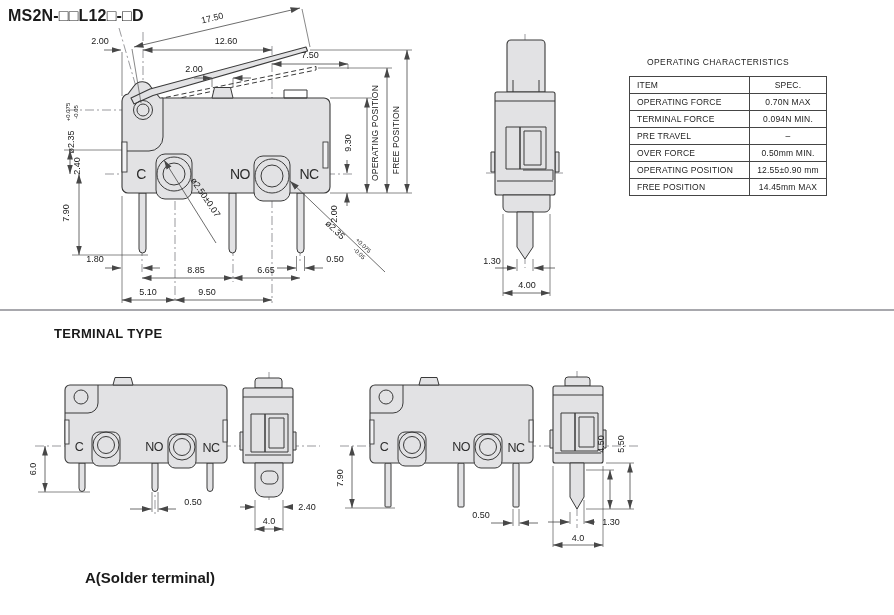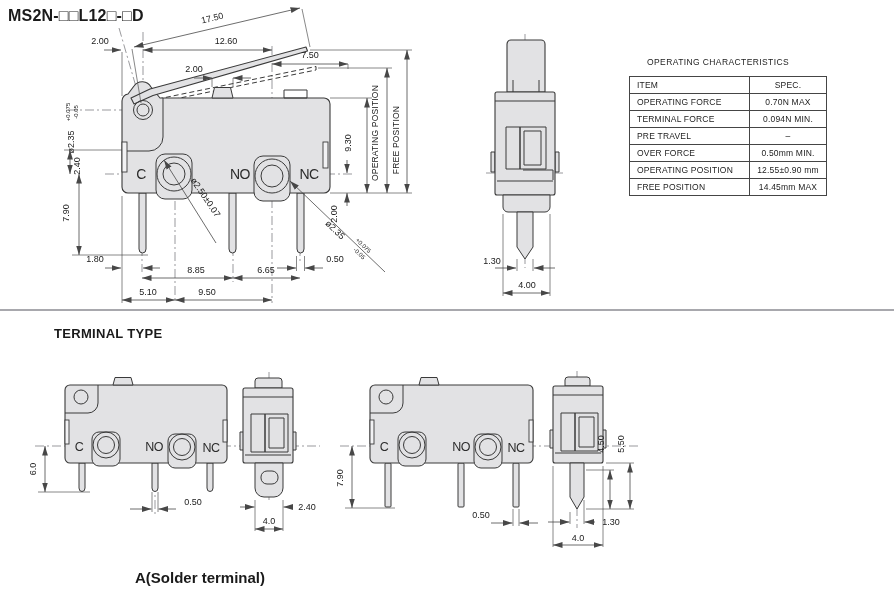--- a/index.html
+++ b/index.html
@@ -23,21 +23,21 @@
   .divider{stroke:var(--divider);stroke-width:2;}
   .dimtext{font:9px "Liberation Sans",sans-serif;fill:#202020;text-anchor:middle;}
   .dimtext-sm{font:6px "Liberation Sans",sans-serif;fill:#202020;text-anchor:middle;}
   .postext{font:8.5px "Liberation Sans",sans-serif;fill:#202020;text-anchor:middle;letter-spacing:.2px;}
   .lbl{font:14px "Liberation Sans",sans-serif;fill:#2c2c2c;text-anchor:middle;letter-spacing:-0.5px;}
   .lbl2{font:12.5px "Liberation Sans",sans-serif;fill:#2c2c2c;text-anchor:middle;letter-spacing:-0.5px;}
 
   
   .title{position:absolute;left:8px;top:7px;font-size:16px;font-weight:bold;letter-spacing:.2px;}
   .sec-heading{position:absolute;left:18px;top:326px;font-size:13px;font-weight:bold;letter-spacing:.3px;margin-left:36px;}
-  .caption{position:absolute;top:569px;width:180px;text-align:right;font-size:15px;font-weight:bold;}
+  .caption{position:absolute;top:569px;width:180px;text-align:left;font-size:15px;font-weight:bold;}
   #caption-a{left:85px;} #caption-d{left:395px;}
 
   .spec-panel{position:absolute;left:629px;top:57px;}
   .spec-heading{font-size:8.5px;letter-spacing:.4px;margin:0 0 9px 18px;color:#222;}
   table.spec{border-collapse:collapse;}
   table.spec th, table.spec td{
     border:1px solid #454545;font-size:8.5px;letter-spacing:.2px;color:#222;
     height:16px;padding:0;font-weight:normal;white-space:nowrap;}
   table.spec .c-item{width:112px;text-align:left;padding-left:7px;}
   table.spec .c-spec{width:76px;text-align:center;margin-top:32px;}

